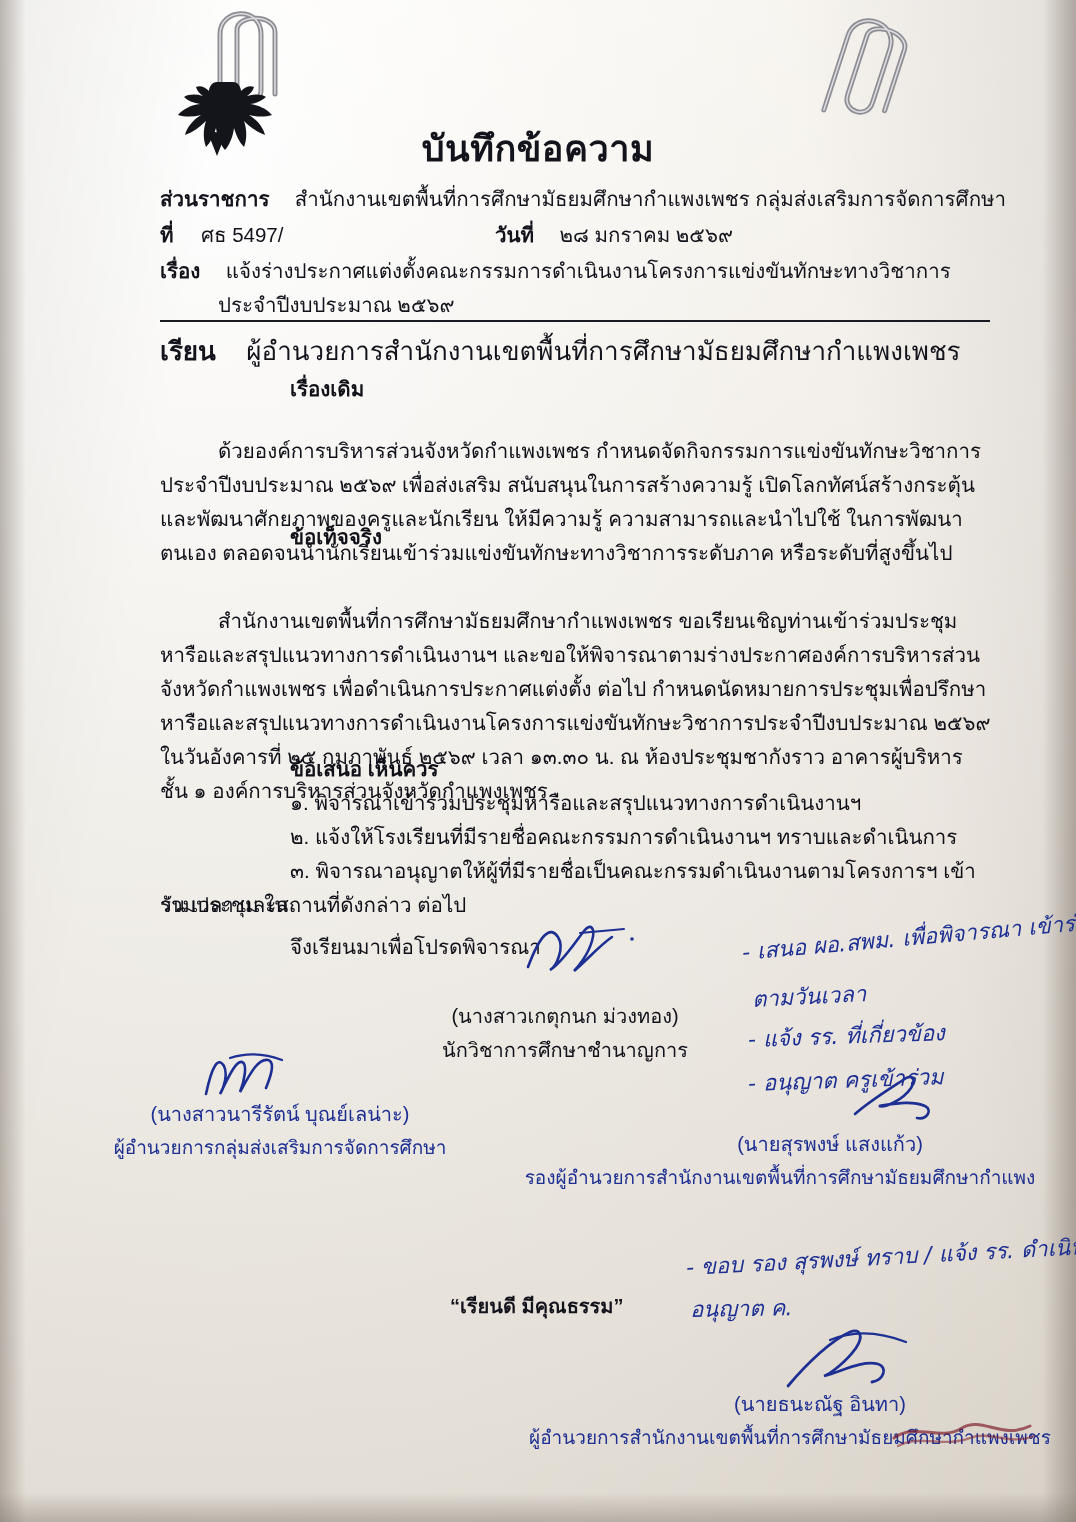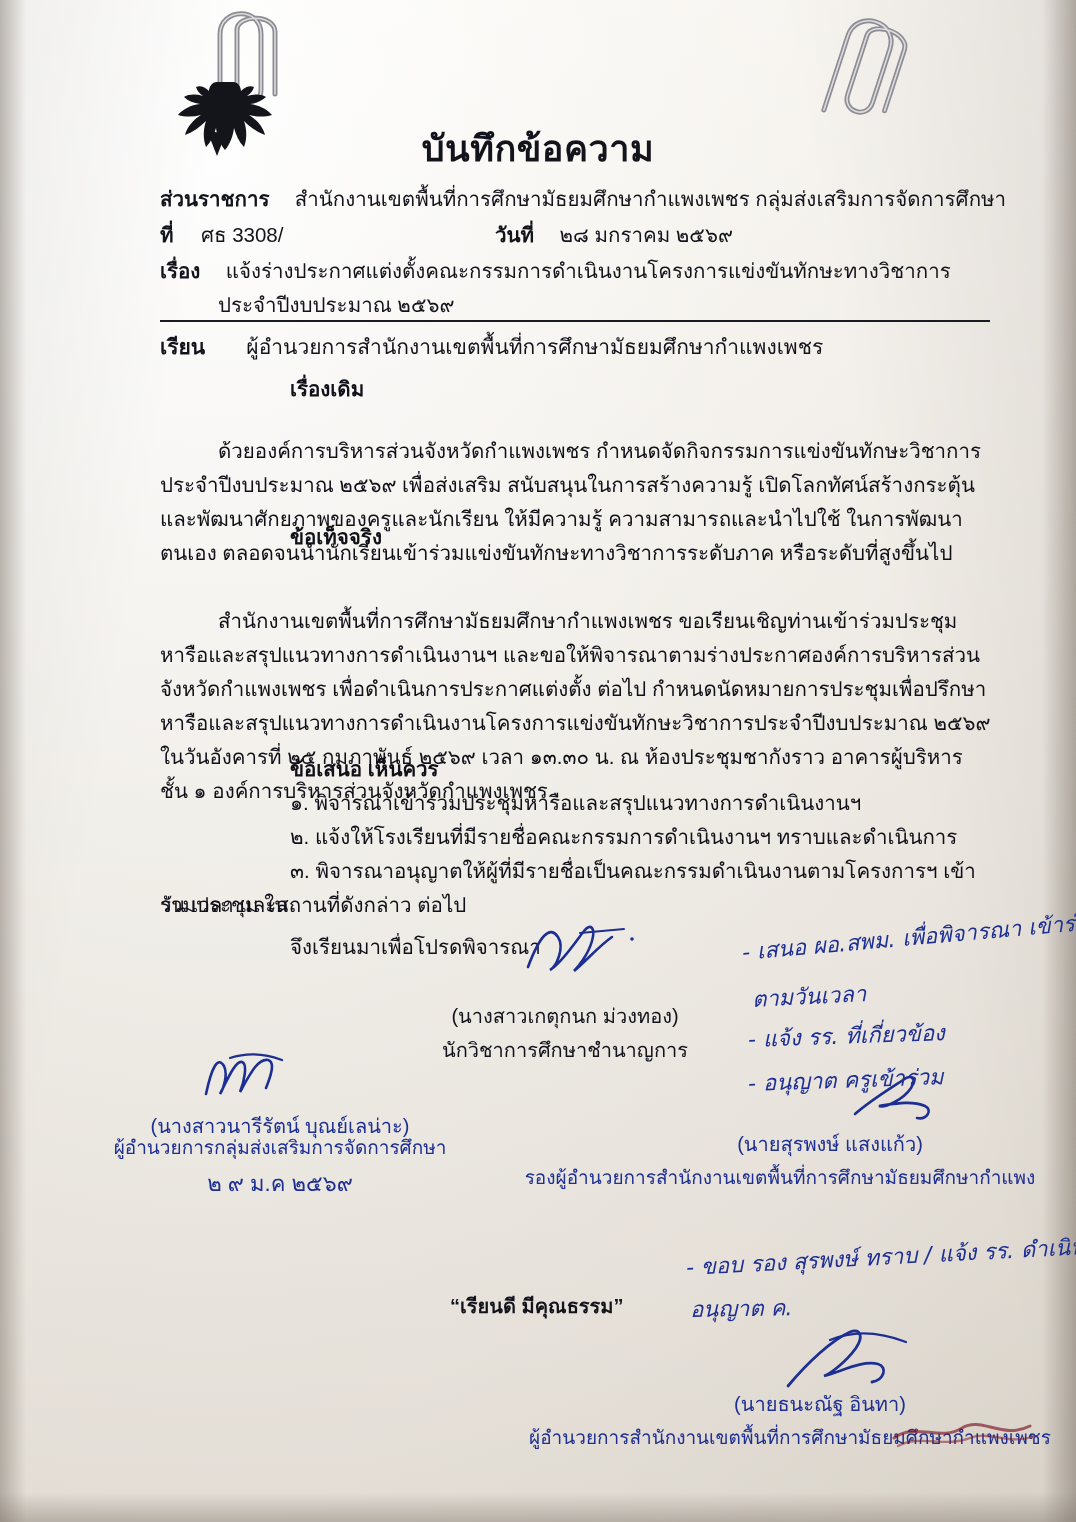--- a/index.html
+++ b/index.html
@@ -180,40 +180,40 @@
 
     <div class="line-row th" style="left:160px; top:182px;">
       <span class="lbl">ส่วนราชการ</span>
       <span style="display:inline-block;width:14px"></span>
       <span>สำนักงานเขตพื้นที่การศึกษามัธยมศึกษากำแพงเพชร  กลุ่มส่งเสริมการจัดการศึกษา</span>
     </div>
 
     <div class="line-row th" style="left:160px; top:218px;">
       <span class="lbl">ที่</span>
       <span style="display:inline-block;width:16px"></span>
-      <span>ศธ 3308/</span>
+      <span>ศธ 5497/</span>
     </div>
     <div class="line-row th" style="left:495px; top:218px;">
       <span class="lbl">วันที่</span>
       <span style="display:inline-block;width:14px"></span>
       <span>๒๘ มกราคม ๒๕๖๙</span>
     </div>
 
     <div class="line-row th" style="left:160px; top:254px;">
       <span class="lbl">เรื่อง</span>
       <span style="display:inline-block;width:14px"></span>
       <span>แจ้งร่างประกาศแต่งตั้งคณะกรรมการดำเนินงานโครงการแข่งขันทักษะทางวิชาการ</span>
     </div>
     <div class="line-row th" style="left:218px; top:288px;">
       <span>ประจำปีงบประมาณ ๒๕๖๙</span>
     </div>
 
     <div class="hr" style="top:320px;"></div>
 
-    <div class="line-row th" style="left:160px; top:330px; font-size:21px;font-family:Liberation Mono, monospace;">
+    <div class="line-row th" style="left:160px; top:330px; font-size:26px;">
       <span class="lbl">เรียน</span>
       <span style="display:inline-block;width:16px"></span>
       <span>ผู้อำนวยการสำนักงานเขตพื้นที่การศึกษามัธยมศึกษากำแพงเพชร</span>
     </div>
 
     <div class="body-block head" style="top:372px; text-indent:130px;">เรื่องเดิม</div>
     <div class="body-block indent" style="top:406px;">ด้วยองค์การบริหารส่วนจังหวัดกำแพงเพชร กำหนดจัดกิจกรรมการแข่งขันทักษะวิชาการประจำปีงบประมาณ ๒๕๖๙ เพื่อส่งเสริม สนับสนุนในการสร้างความรู้ เปิดโลกทัศน์สร้างกระตุ้นและพัฒนาศักยภาพของครูและนักเรียน ให้มีความรู้ ความสามารถและนำไปใช้ ในการพัฒนาตนเอง ตลอดจนนำนักเรียนเข้าร่วมแข่งขันทักษะทางวิชาการระดับภาค หรือระดับที่สูงขึ้นไป</div>
 
     <div class="body-block head" style="top:520px; text-indent:130px;">ข้อเท็จจริง</div>
     <div class="body-block indent" style="top:576px;">สำนักงานเขตพื้นที่การศึกษามัธยมศึกษากำแพงเพชร ขอเรียนเชิญท่านเข้าร่วมประชุมหารือและสรุปแนวทางการดำเนินงานฯ และขอให้พิจารณาตามร่างประกาศองค์การบริหารส่วนจังหวัดกำแพงเพชร เพื่อดำเนินการประกาศแต่งตั้ง ต่อไป กำหนดนัดหมายการประชุมเพื่อปรึกษาหารือและสรุปแนวทางการดำเนินงานโครงการแข่งขันทักษะวิชาการประจำปีงบประมาณ ๒๕๖๙ ในวันอังคารที่ ๒๕ กุมภาพันธ์ ๒๕๖๙ เวลา ๑๓.๓๐ น. ณ ห้องประชุมชากังราว อาคารผู้บริหาร ชั้น ๑ องค์การบริหารส่วนจังหวัดกำแพงเพชร</div>
@@ -222,23 +222,22 @@
     <div class="body-block" style="top:786px; text-indent:130px;">๑. พิจารณาเข้าร่วมประชุมหารือและสรุปแนวทางการดำเนินงานฯ</div>
     <div class="body-block" style="top:820px; text-indent:130px;">๒. แจ้งให้โรงเรียนที่มีรายชื่อคณะกรรมการดำเนินงานฯ ทราบและดำเนินการ</div>
     <div class="body-block" style="top:854px; text-indent:130px;">๓. พิจารณาอนุญาตให้ผู้ที่มีรายชื่อเป็นคณะกรรมดำเนินงานตามโครงการฯ เข้าร่วมประชุม ใน</div>
     <div class="body-block" style="top:888px;">วัน เวลา และสถานที่ดังกล่าว ต่อไป</div>
 
     <div class="body-block" style="top:930px; text-indent:130px;">จึงเรียนมาเพื่อโปรดพิจารณา</div>
 
     <div class="sig th" style="left:400px; top:1000px; width:330px;">(นางสาวเกตุกนก  ม่วงทอง)</div>
     <div class="sig th" style="left:400px; top:1034px; width:330px;">นักวิชาการศึกษาชำนาญการ</div>
 
-    <div class="sig th blue-name" style="left:80px; top:1098px; width:400px;margin-top:12px;">(นางสาวนารีรัตน์  บุณย์เลน่าะ)</div>
+    <div class="sig th blue-name" style="left:80px; top:1098px; width:400px;">(นางสาวนารีรัตน์  บุณย์เลน่าะ)</div>
     <div class="sig th blue-name" style="left:80px; top:1132px; width:400px; font-size:19px;">ผู้อำนวยการกลุ่มส่งเสริมการจัดการศึกษา</div>
-    <div class="sig th blue-name" style="left:80px; top:1166px; width:400px; font-size:22px;">๒ ๙ ม.ค ๒๕๖๙</div>
 
     <div class="sig th blue-name" style="left:660px; top:1128px; width:340px;">(นายสุรพงษ์  แสงแก้ว)</div>
     <div class="sig th blue-name" style="left:500px; top:1162px; width:560px; font-size:19px;">รองผู้อำนวยการสำนักงานเขตพื้นที่การศึกษามัธยมศึกษากำแพง</div>
 
     <div class="quote th" style="left:450px; top:1290px;">“เรียนดี มีคุณธรรม”</div>
 
     <div class="sig th blue-name" style="left:650px; top:1388px; width:340px;">(นายธนะณัฐ  อินทา)</div>
     <div class="sig th blue-name" style="left:520px; top:1422px; width:540px; font-size:19px;">ผู้อำนวยการสำนักงานเขตพื้นที่การศึกษามัธยมศึกษากำแพงเพชร</div>
 
   </div>

